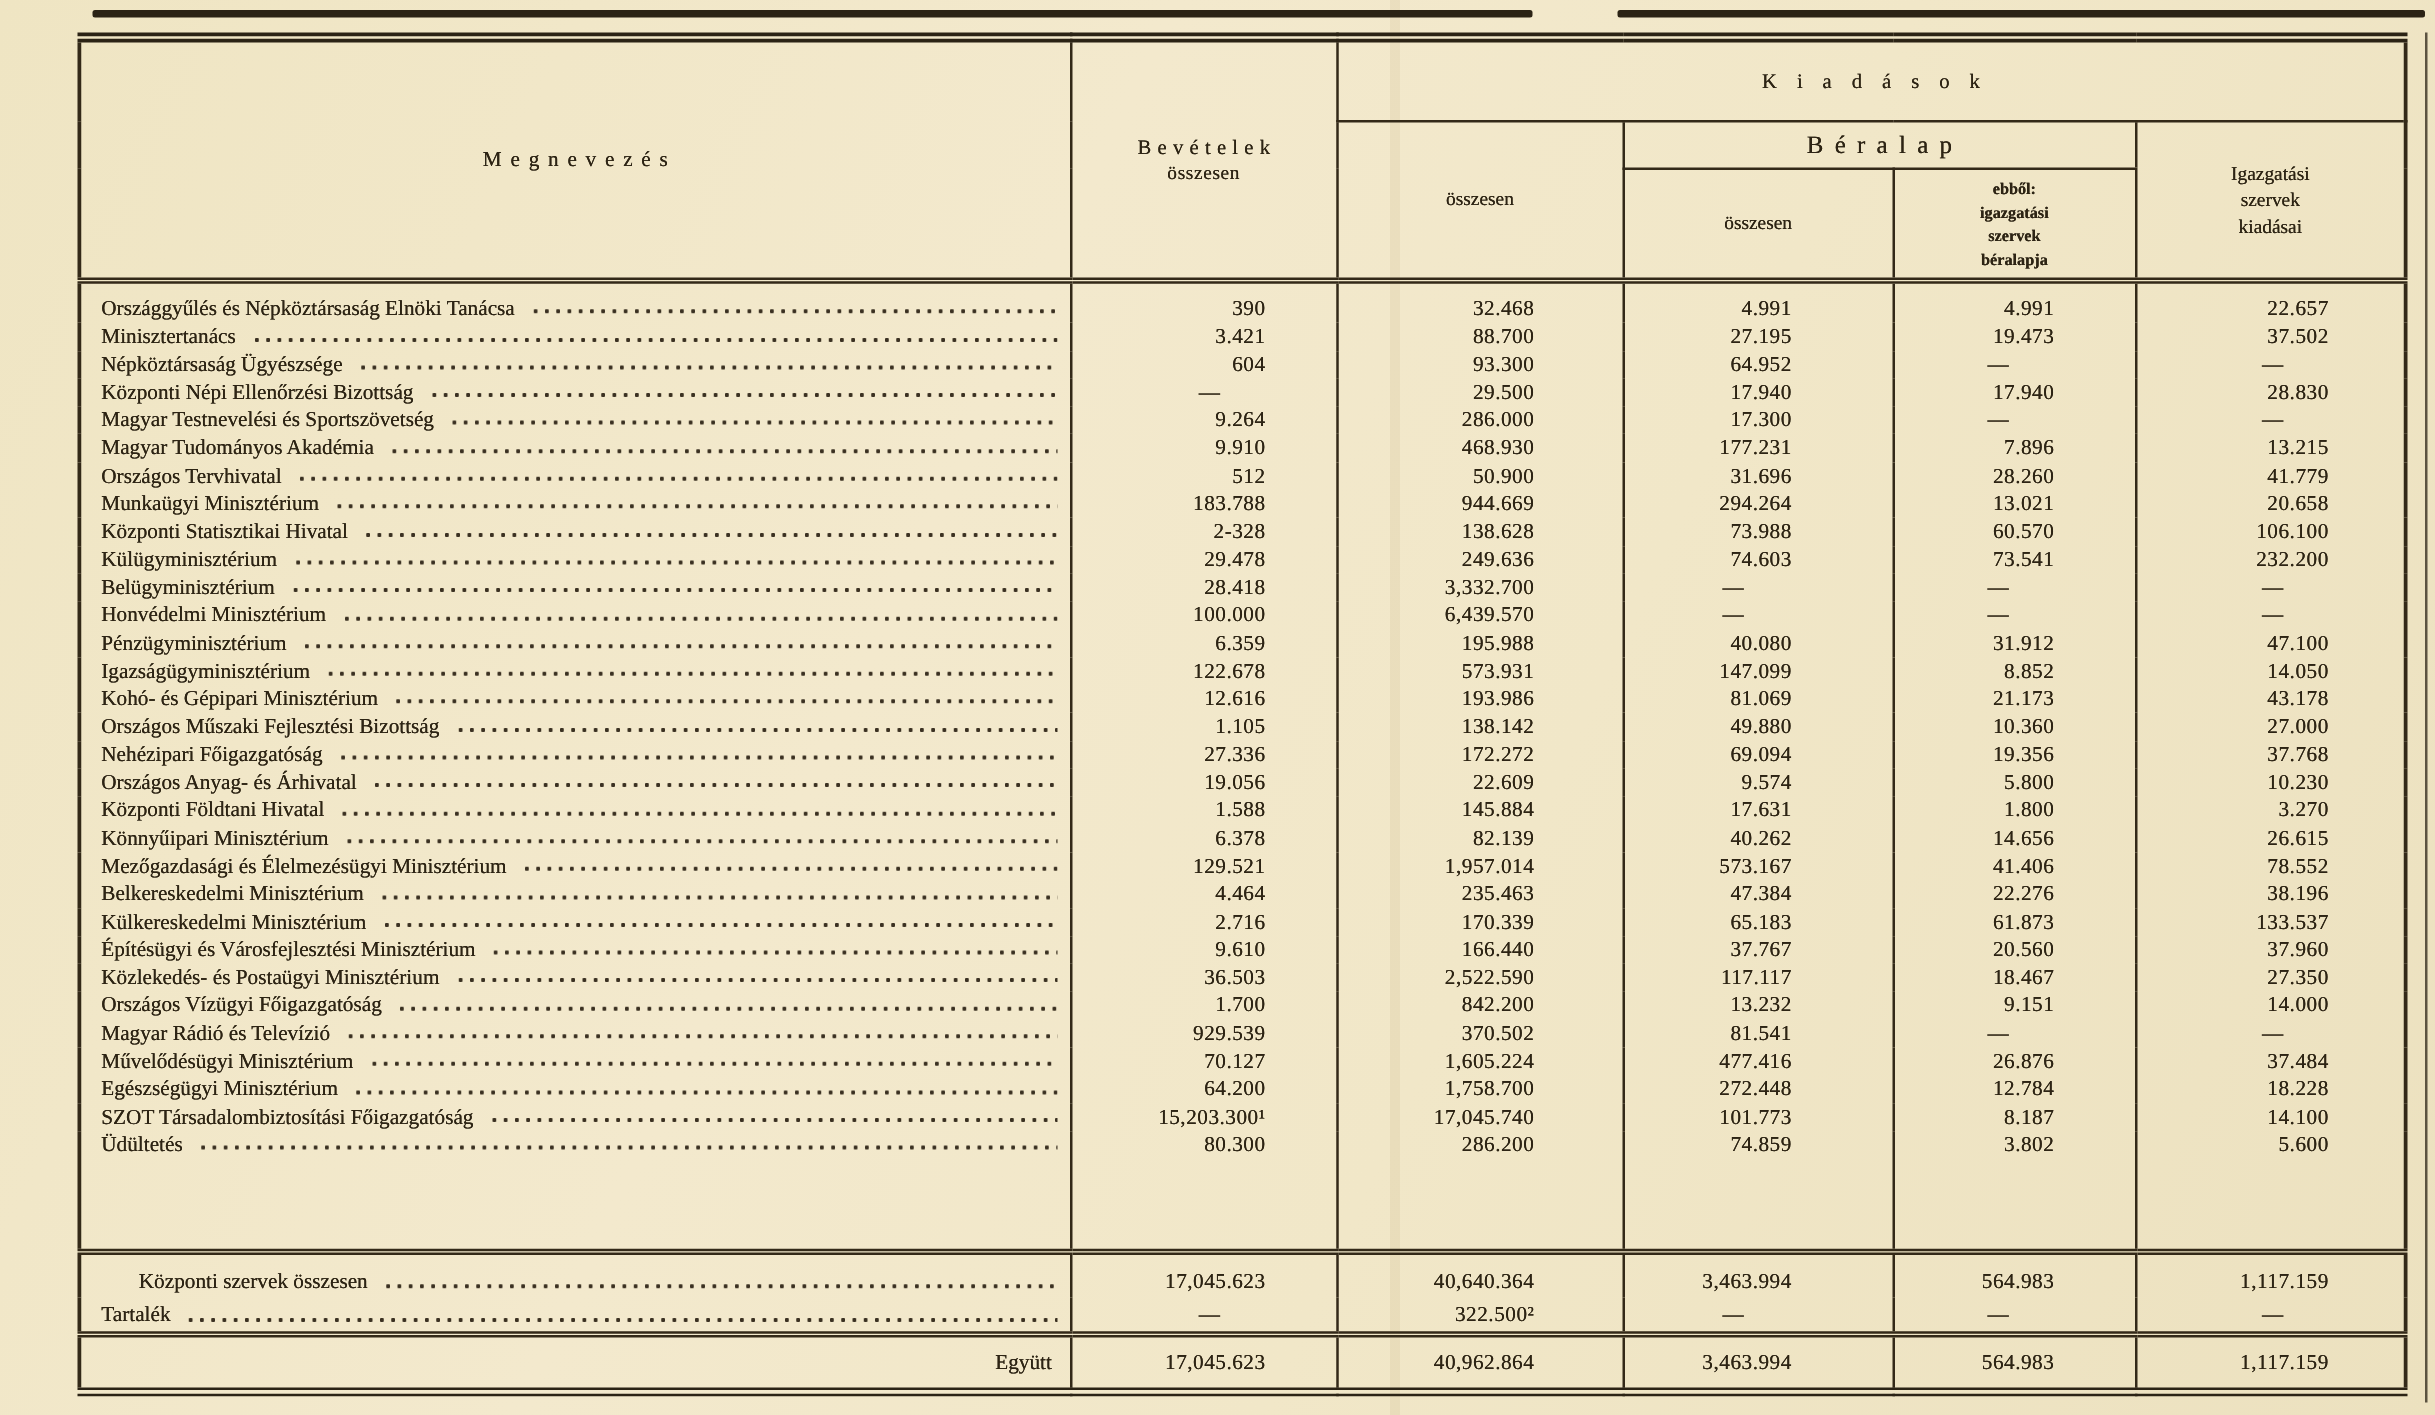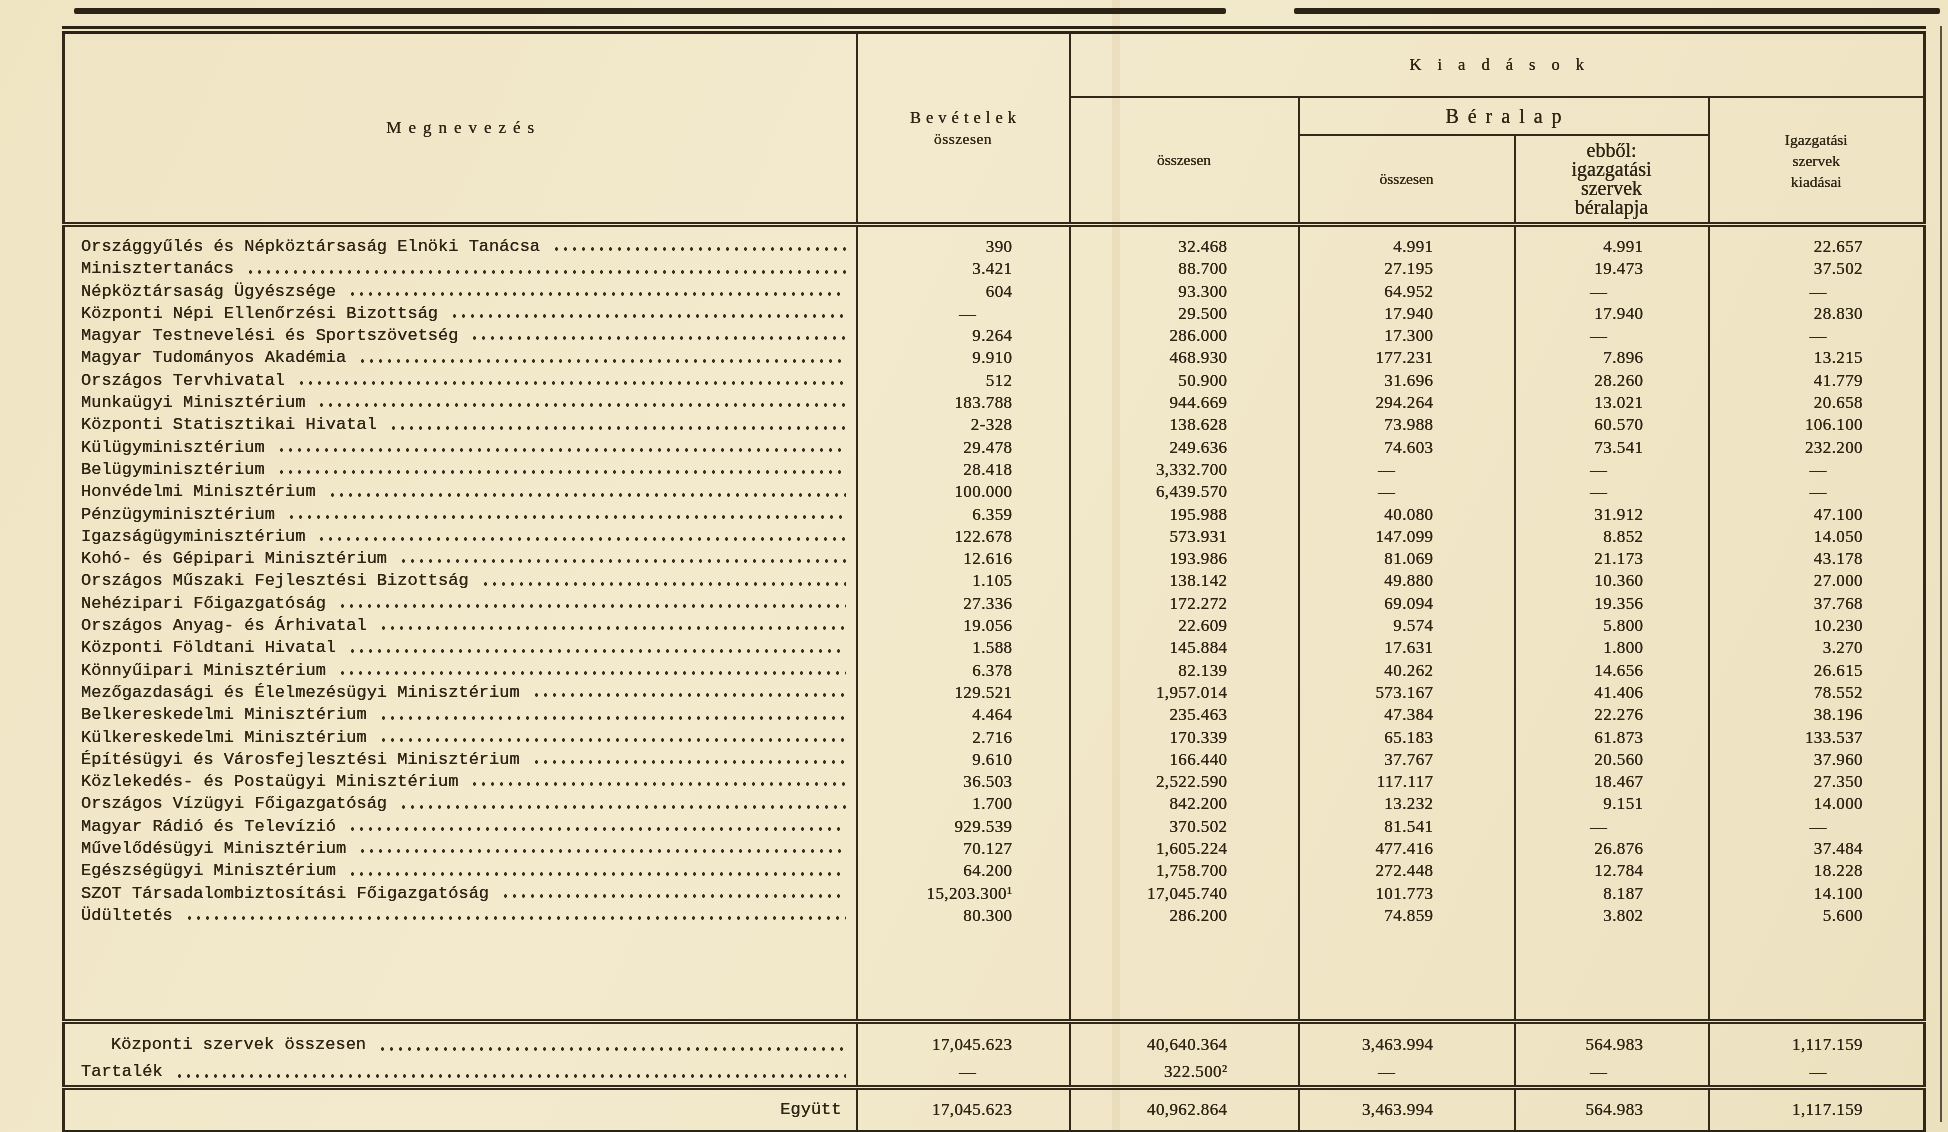--- a/index.html
+++ b/index.html
@@ -27,34 +27,34 @@
 
   th{font-weight:normal;vertical-align:middle;text-align:center;text-shadow:0 0 .5px currentColor;margin-top:13px;}
   th.megnev{font-size:17px;letter-spacing:7px;text-indent:7px;}
   th.bev{font-size:16.5px;}
   th.bev .l1{display:block;letter-spacing:5px;text-indent:5px;}
   th.bev .l2{display:block;font-size:15.5px;letter-spacing:.5px;margin-top:2px;}
   th.kiadasok{height:60px;font-size:16.5px;letter-spacing:16px;text-indent:16px;border-bottom:2px solid #332918;}
   th.beralap{height:34px;font-size:20px;letter-spacing:9px;text-indent:9px;border-bottom:2px solid #332918;}
   th.k-ossz,th.b-ossz{font-size:15.5px;}
   th.b-ossz{height:84px;}
-  th.ebbol{font-size:20px;line-height:19px;white-space:pre-line;}
+  th.ebbol{font-size:13px;line-height:19px;white-space:pre-line;font-weight:bold;}
   th.ig{font-size:15.5px;line-height:21px;white-space:pre-line;}
   thead th.megnev,thead th.bev,thead th.k-ossz,thead th.ig,
   thead th.b-ossz,thead th.ebbol{border-bottom:5px double #332918;}
   th.bev,th.kiadasok,th.k-ossz,th.beralap,th.ig,th.b-ossz,th.ebbol{border-left:2px solid #332918;}
 
   td{padding:0;vertical-align:bottom;text-shadow:0 0 .5px currentColor;}
   td.num{border-left:2px solid #332918;text-align:right;font-size:17px;letter-spacing:.4px;}
   tbody.main td{line-height:22.3px;}
   tbody.main tr:first-child td{padding-top:9px;}
-  tbody.main tr:last-child td{padding-bottom:92px;}
+  tbody.main tr:last-child td{padding-bottom:72px;}
   td.name{padding-left:16px;}
   td.name .cellflex{display:flex;align-items:stretch;}
-  .nm{white-space:nowrap;font-size:17px;font-family:Liberation Mono, monospace;}
+  .nm{white-space:nowrap;font-size:17px;}
   .leader{flex:1;margin:0 10px 0 12px;
     background-image:radial-gradient(circle,#3b3122 1.55px,rgba(0,0,0,0) 1.9px);
     background-size:9px 8px;background-repeat:repeat-x;
     background-position:left calc(100% - 5px);}
   td.n1{padding-right:56px;} td.n2{padding-right:70px;} td.n3{padding-right:80px;}
   td.n4{padding-right:64px;} td.n5{padding-right:60px;}
   td.n1.dash{padding-right:92px;} td.n3.dash{padding-right:118px;}
   td.n4.dash{padding-right:100px;} td.n5.dash{padding-right:96px;}
 
   tbody.totals tr td{line-height:27px;}

